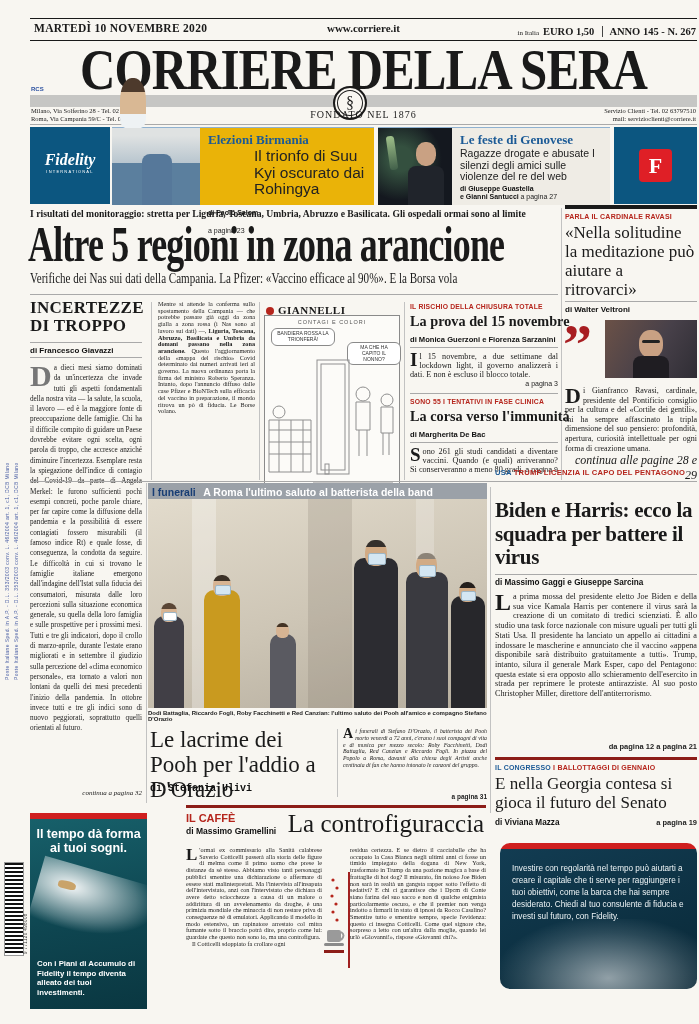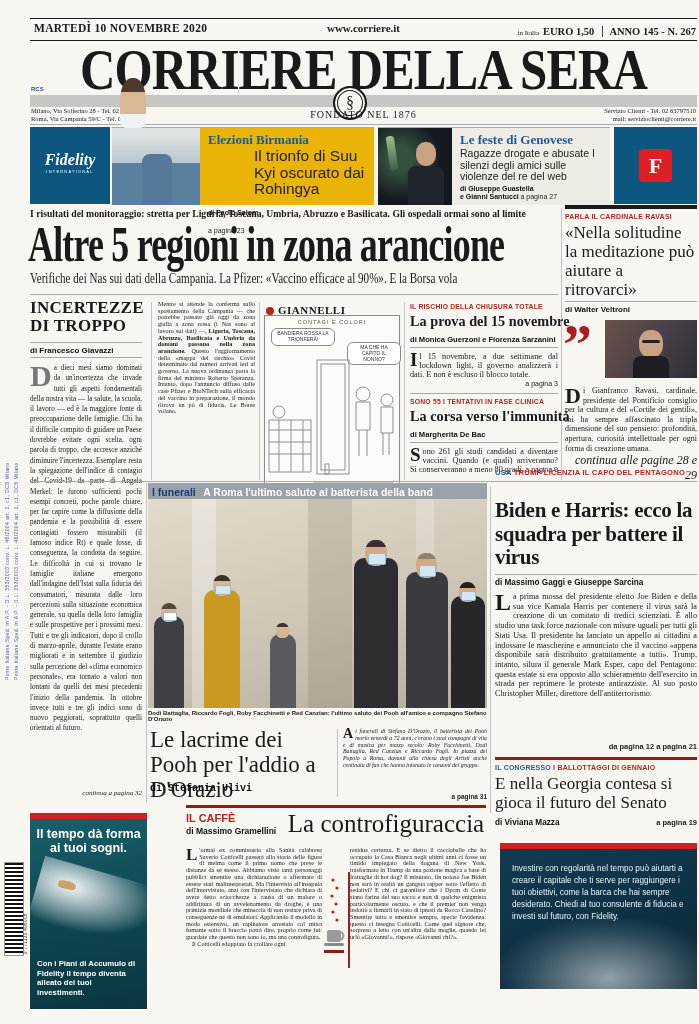--- a/index.html
+++ b/index.html
@@ -289,21 +289,21 @@
   <div class="abs" style="left:30px;top:813px;width:117px;height:196px;overflow:hidden;">
     <div style="height:6px;background:#cf1f1f;"></div>
     <div style="position:relative;height:190px;background:linear-gradient(170deg,#17606a,#0e4550 55%,#0a3741);">
       <div class="sans" style="position:absolute;left:5px;top:8px;width:107px;text-align:center;color:#fff;font-weight:bold;font-size:12.5px;line-height:14px;">Il tempo dà forma ai tuoi sogni.</div>
       <div style="position:absolute;left:4px;top:52px;width:120px;height:64px;background:radial-gradient(ellipse at 28% 35%,rgba(255,255,255,.95),rgba(255,255,255,.25) 55%,transparent 72%);transform:rotate(16deg);"></div>
       <div style="position:absolute;left:28px;top:62px;width:18px;height:8px;background:#c9a36a;border-radius:40% 40% 30% 30%;transform:rotate(14deg);"></div>
       <div class="sans" style="position:absolute;left:7px;top:140px;width:104px;color:#fff;font-weight:bold;font-size:7.8px;line-height:9.6px;">Con i Piani di Accumulo di Fidelity il tempo diventa alleato dei tuoi investimenti.</div>
     </div>
   </div>
 
-  <div class="abs" style="left:500px;top:843px;width:197px;height:146px;overflow:hidden;">
+  <div class="abs" style="left:500px;top:843px;width:197px;height:146px;overflow:hidden;border-radius:10px;">
     <div style="height:6px;background:#cf1f1f;"></div>
     <div style="position:relative;height:161px;background:linear-gradient(160deg,#123c52,#0c2f40 60%,#0a2634);">
       <div style="position:absolute;left:0;top:70px;width:197px;height:91px;background:radial-gradient(ellipse at 55% 65%,rgba(255,255,255,.55),rgba(255,255,255,.12) 55%,transparent 75%);"></div>
       <div class="sans" style="position:absolute;left:12px;top:14px;width:172px;color:#eef4f6;font-size:8.2px;line-height:12px;">Investire con regolarità nel tempo può aiutarti a creare il capitale che ti serve per raggiungere i tuoi obiettivi, come la barca che hai sempre desiderato. Chiedi al tuo consulente di fiducia e investi sul futuro, con Fidelity.</div>
     </div>
   </div>
 
 </div>
 
 </body></html>

